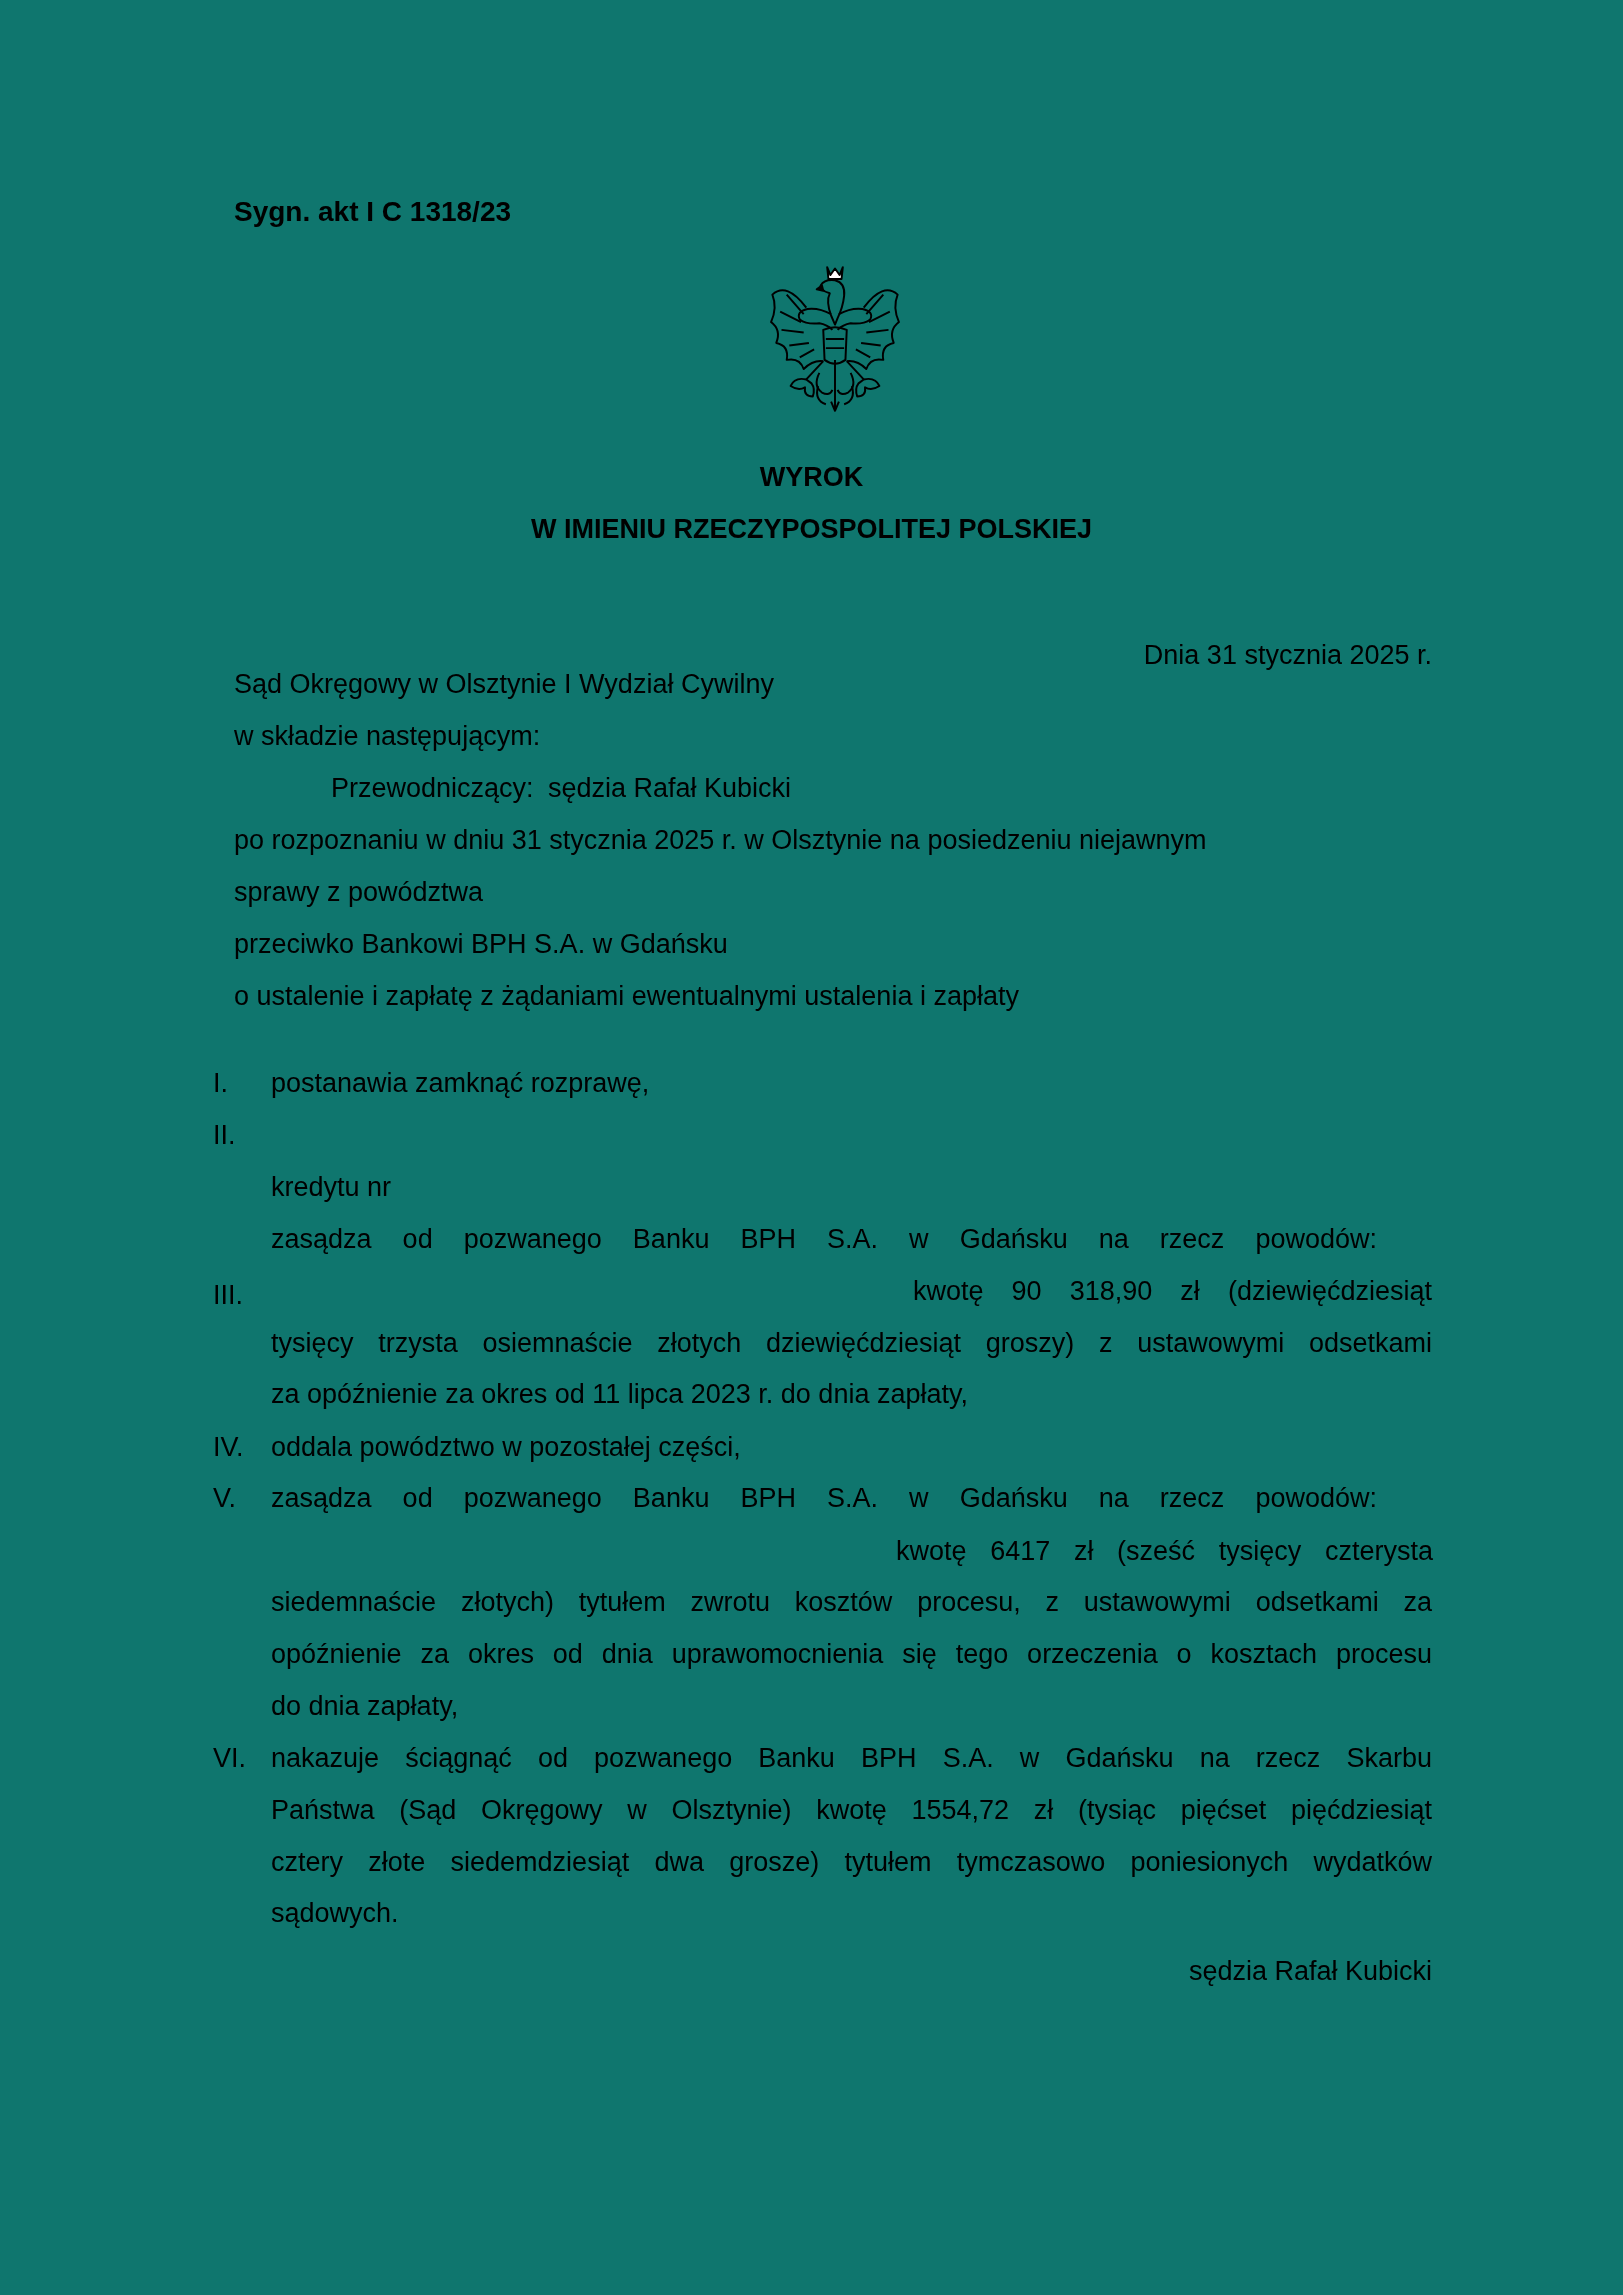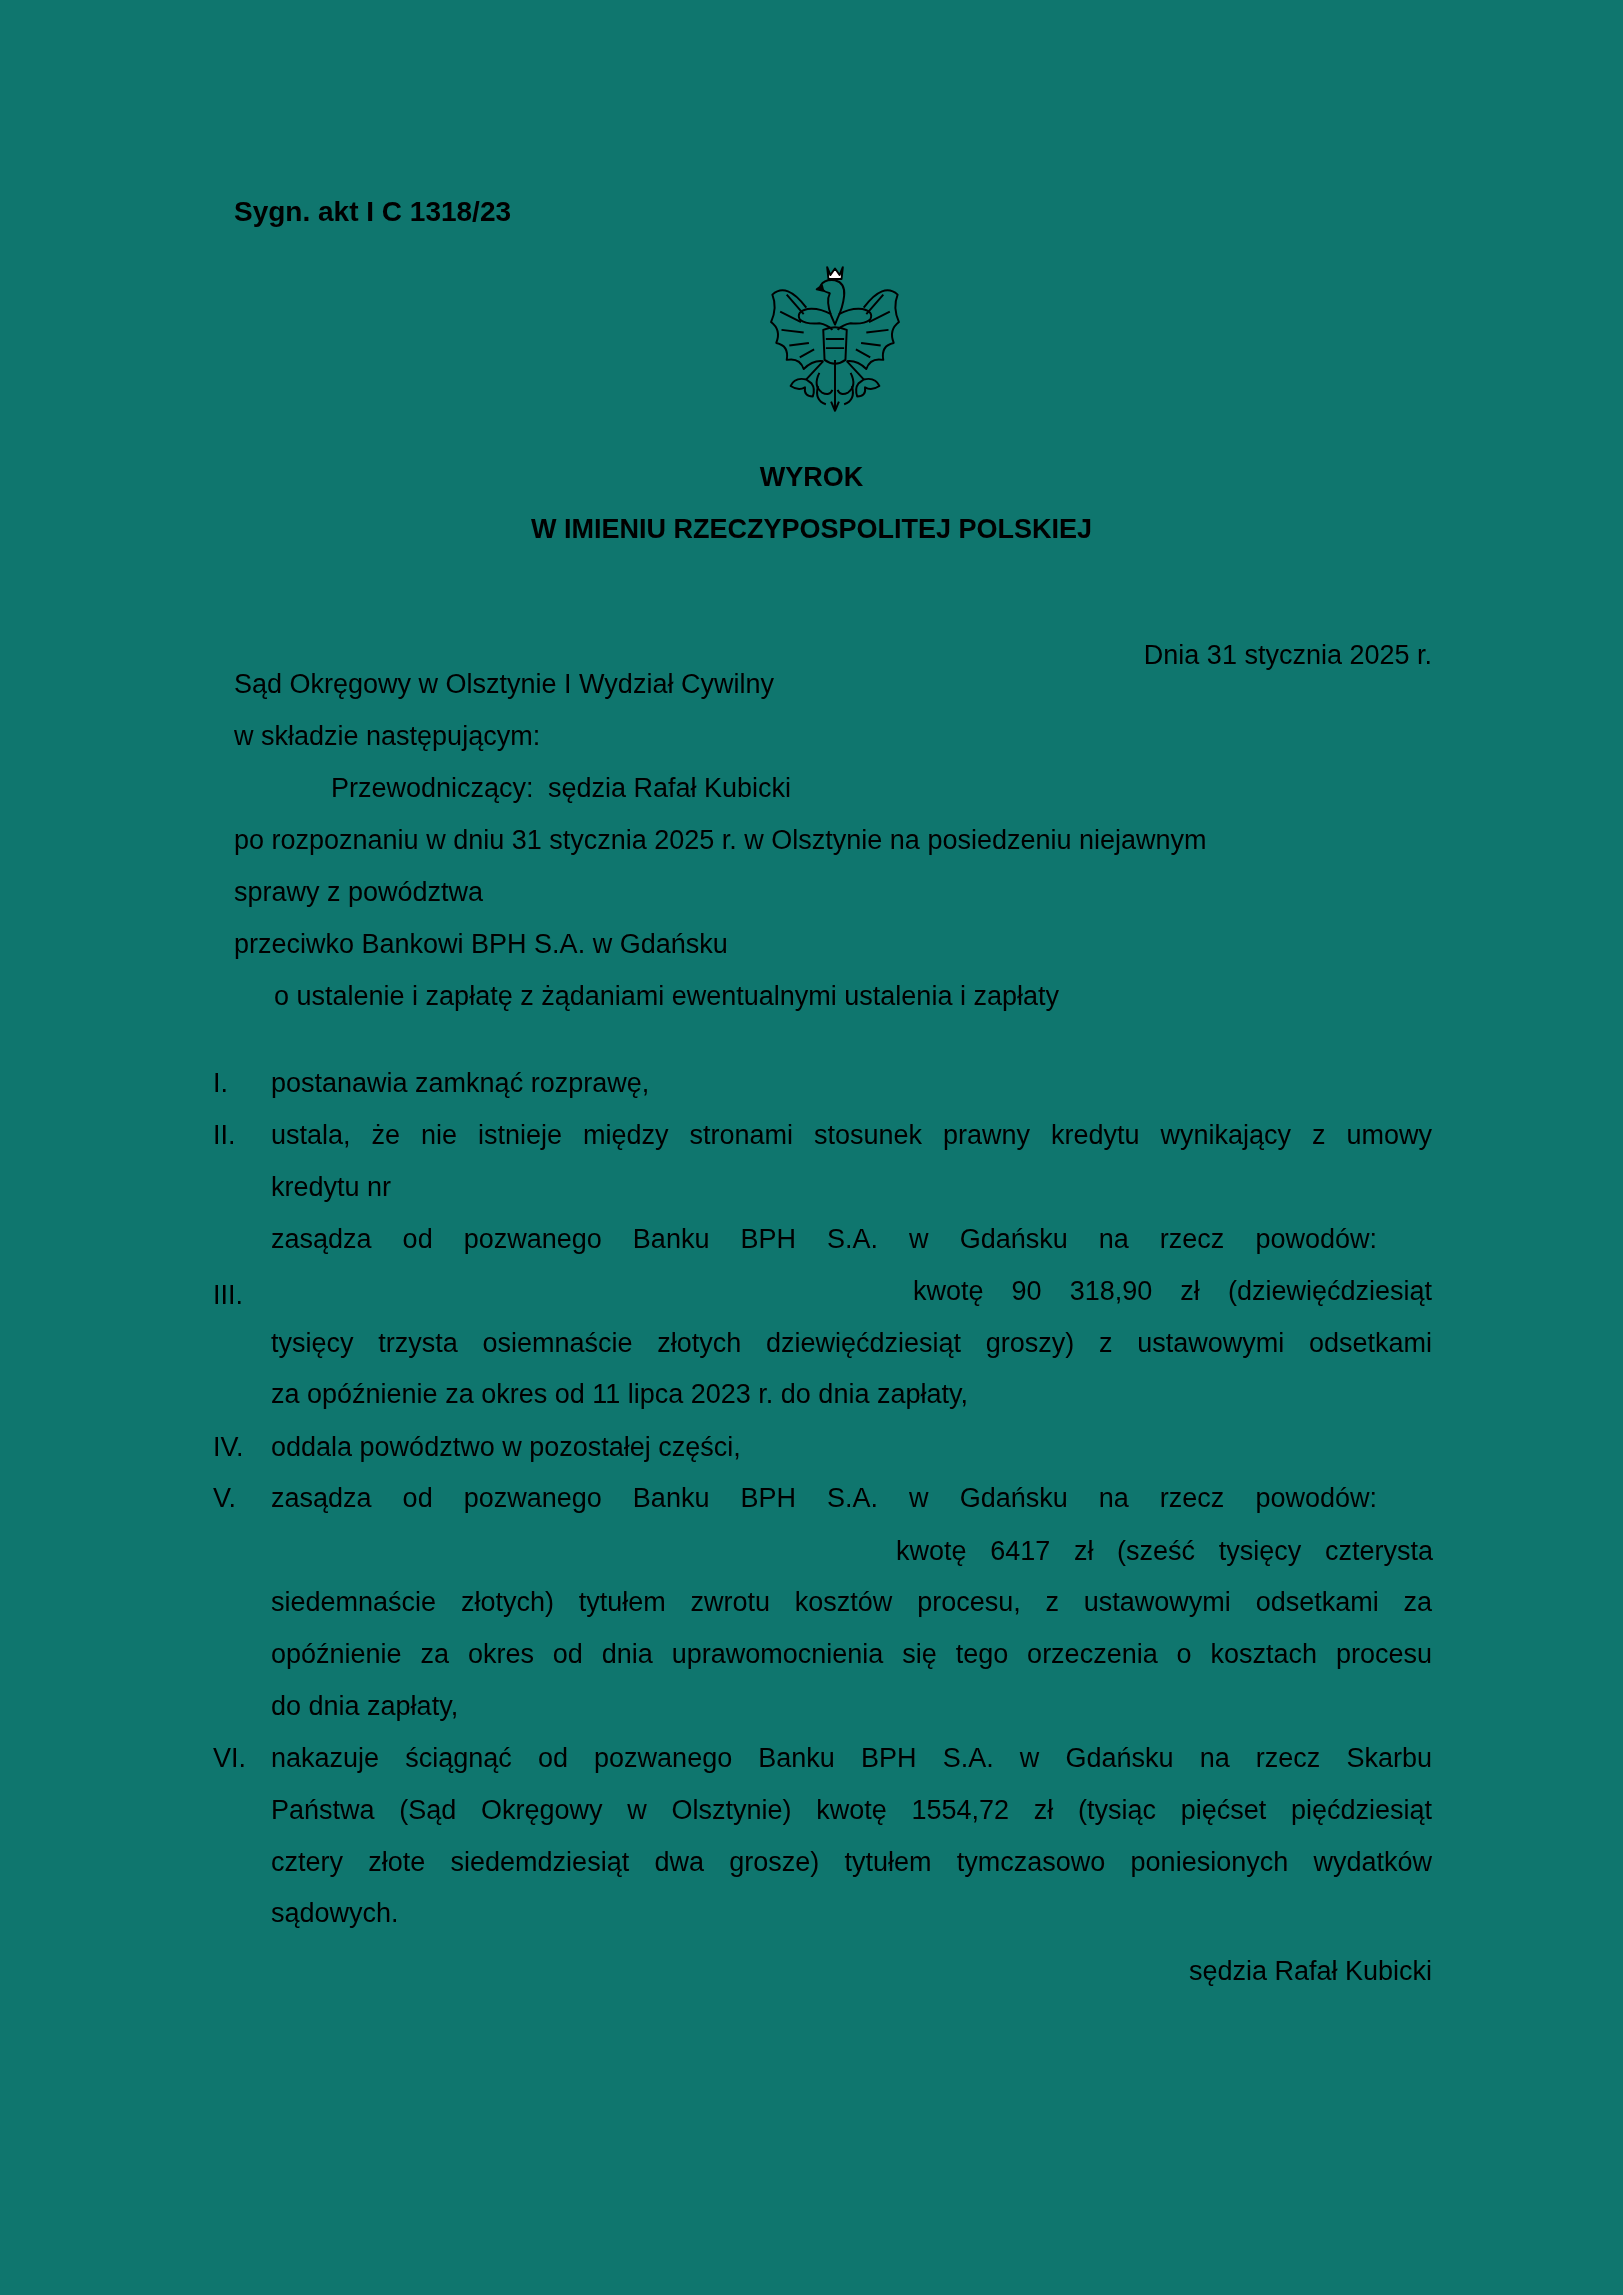--- a/index.html
+++ b/index.html
@@ -37,21 +37,21 @@
 
     .court { left: 234px; top: 669px; }
     .composition { left: 234px; top: 721px; }
     .presiding { left: 331px; top: 773px; }
     .presiding .gap { display: inline-block; width: 14.4px; }
 
     .line { left: 234px; }
     .l1 { top: 825px; }
     .l2 { top: 877px; }
     .l3 { top: 929px; }
-    .l4 { top: 981px; margin-left: 40px; }
+    .l4 { top: 981px; }
 
     .num { position: absolute; left: 213px; font-size: 27px; line-height: 31px; }
     .body { position: absolute; left: 271px; width: 1161px; font-size: 27px; line-height: 31px; }
     .justify { text-align: justify; text-align-last: justify; }
 
     .signature { right: 191px; top: 1956px; }
   </style>
 </head>
 <body>
 
@@ -94,21 +94,20 @@
 
   <div class="abs t line l1">po rozpoznaniu w dniu 31 stycznia 2025 r. w Olsztynie na posiedzeniu niejawnym</div>
   <div class="abs t line l2">sprawy z powództwa</div>
   <div class="abs t line l3">przeciwko Bankowi BPH S.A. w Gdańsku</div>
   <div class="abs t line l4">o ustalenie i zapłatę z żądaniami ewentualnymi ustalenia i zapłaty</div>
 
   <div class="num" style="top:1068px">I.</div>
   <div class="body" style="top:1068px">postanawia zamknąć rozprawę,</div>
 
   <div class="num" style="top:1120px">II.</div>
-  <div class="body justify" style="top:1120px">ustala, że nie istnieje między stronami stosunek prawny kredytu wynikający z umowy</div>
   <div class="body" style="top:1172px">kredytu nr</div>
 
   <div class="num" style="top:1280px">III.</div>
   <div class="body justify" style="top:1224px; width:1106px">zasądza od pozwanego Banku BPH S.A. w Gdańsku na rzecz powodów:</div>
   <div class="body justify" style="top:1276px; left:913px; width:519px">kwotę 90 318,90 zł (dziewięćdziesiąt</div>
   <div class="body justify" style="top:1328px">tysięcy trzysta osiemnaście złotych dziewięćdziesiąt groszy) z ustawowymi odsetkami</div>
   <div class="body" style="top:1379px">za opóźnienie za okres od 11 lipca 2023 r. do dnia zapłaty,</div>
 
   <div class="num" style="top:1432px">IV.</div>
   <div class="body" style="top:1432px">oddala powództwo w pozostałej części,</div>

